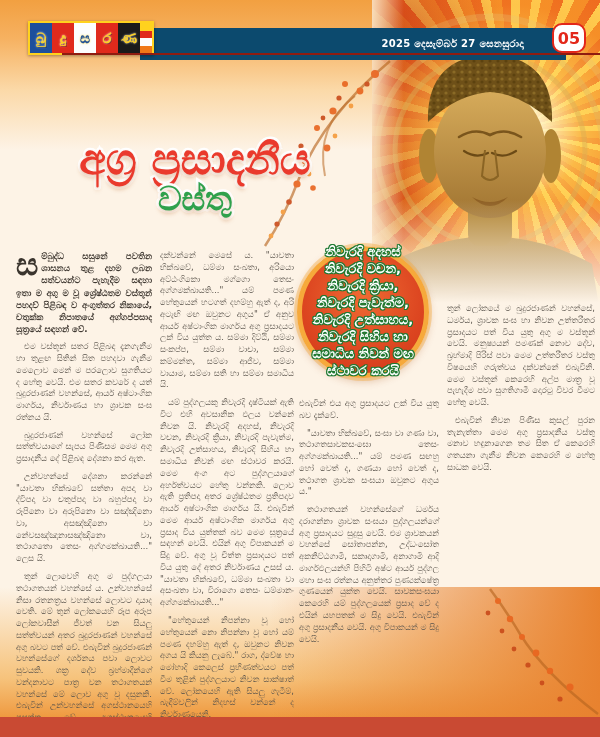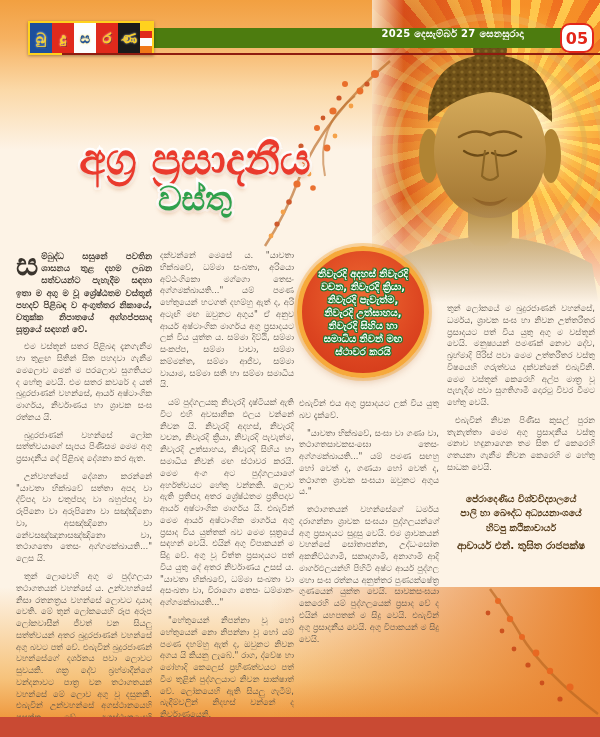--- a/index.html
+++ b/index.html
@@ -27,24 +27,24 @@
                linear-gradient(to right, rgba(251,231,200,.9) 0, rgba(251,231,200,0) 14%);}
   .buddha svg{position:absolute;left:0;top:0;}
 
   
   .branch{position:absolute;opacity:.9;}
   .branch-top{left:205px;top:56px;}
   .branch-bottom{right:0;bottom:18px;}
 
   
   header{position:absolute;left:0;top:0;width:600px;height:58px;}
-  .datebar{position:absolute;left:140px;right:34px;top:28px;height:20px;background:#4d7c0f;
-    display:flex;justify-content:flex-end;padding-right:42px;box-sizing:border-box;}
+  .datebar{position:absolute;left:140px;right:34px;top:28px;height:32px;background:#0c4a6e;
+    display:flex;align-items:center;justify-content:flex-end;padding-right:42px;box-sizing:border-box;}
   .date{color:#fff;font-size:10px;font-weight:bold;letter-spacing:.3px;}
-  .pagenum{position:absolute;right:6px;top:23px;width:34px;height:30px;background:#fff;
+  .pagenum{position:absolute;right:14px;top:23px;width:34px;height:30px;background:#fff;
     border:2px solid #e3271a;border-radius:10px;display:flex;align-items:center;justify-content:center;box-sizing:border-box;}
   .pagenum span{color:#e3271a;font-size:16px;font-weight:bold;}
   .rule{position:absolute;left:62px;right:0;top:53px;height:2px;background:#8f1c10;}
   .masthead{position:absolute;left:28px;top:21px;height:30px;display:flex;border:2px solid #ffd21e;
     background:#14213d;box-shadow:0 1px 3px rgba(0,0,0,.35);}
   .mblock{width:22px;display:flex;align-items:center;justify-content:center;}
   .mblock i{font-style:normal;font-weight:bold;font-size:14px;color:#ffd21e;
     text-shadow:0 0 2px #fff,1px 1px 0 rgba(0,0,0,.45);}
   .b1{background:#1d4f9c;} .b2{background:#e02a1c;} .b3{background:#fdfdfd;}
   .b3 i{color:#1d4f9c;text-shadow:0 0 2px #ffd21e;}
@@ -58,21 +58,21 @@
   .title span{display:block;-webkit-text-stroke:5px #ffffff;paint-order:stroke fill;
     text-shadow:0 3px 4px rgba(180,90,20,.35);}
   .t1{font-size:43px;color:#ea3a2d;}
   .t2{font-size:33px;color:#2fa14c;}
 
   
   .quote{position:absolute;left:297px;top:246px;width:132px;height:132px;border-radius:50%;
     background:radial-gradient(circle at 50% 38%, #ef6a33 0%, #dc4520 62%, #cf3517 100%);
     border:5px solid #f6a93b;box-shadow:0 0 0 3px rgba(246,169,59,.4), 0 3px 8px rgba(160,70,10,.3);
     display:flex;align-items:center;justify-content:center;box-sizing:border-box;}
-  .quote p{margin:0;padding:6px 10px;text-align:center;color:#fff;font-weight:bold;font-size:10px;line-height:1.3;
+  .quote p{margin:0;padding:6px 10px;text-align:center;color:#fff;font-weight:bold;font-size:13px;line-height:1.3;
     text-shadow:1px 0 0 #1f7a33,-1px 0 0 #1f7a33,0 1px 0 #1f7a33,0 -1px 0 #1f7a33,
                 1px 1px 0 #1f7a33,-1px -1px 0 #1f7a33,1px -1px 0 #1f7a33,-1px 1px 0 #1f7a33;}
 
   
   .col{position:absolute;font-size:8.4px;line-height:1.4;color:#5a544c;text-align:justify;}
   .col p{margin:0 0 6px 0;text-indent:8px;}
   .col p:first-child{text-indent:0;}
   .col1{left:16px;top:250px;width:136px;}
   .col2{left:160px;top:250px;width:134px;}
   .col3{left:299px;top:398px;width:140px;}
@@ -245,22 +245,16 @@
 
   <section class="col col3">
     <p>එබැවින් එය අගු ප්‍රසාදයට ලක් විය යුතු බව දැක්වේ.</p>
     <p>"යාවතා භික්ඛවේ, සංඝා වා ගණා වා, තථාගතසාවකසංඝො තෙසං අග්ගමක්ඛායති..." යම් පමණ සඟහු හෝ වෙත් ද, ගණයා හෝ වෙත් ද, තථාගත ශ්‍රාවක සංඝයා ඔවුනට අගුය ය."</p>
     <p>තථාගතයන් වහන්සේගේ ධර්මය දරාගන්නා ශ්‍රාවක සංඝයා පුද්ගලයන්ගේ අගු ප්‍රසාදයට සුදුසු වෙයි. එම ශ්‍රාවකයන් වහන්සේ සෝතාපන්න, උද්ධංසෝත අකනිට්ඨගාමි, සකෘදාගාමි, අනාගාමි ආදි මාර්ගඵලයන්හි පිහිටි අෂ්ට ආර්ය පුද්ගල මහා සංඝ රත්නය අනුත්තර පුණ්‍යක්ෂේත්‍ර ගුණයෙන් යුක්ත වෙයි. සාවකසංඝයා කෙරෙහි යම් පුද්ගලයෙක් ප්‍රසාද වේ ද එයින් යහපතක් ම සිදු වෙයි. එබැවින් අගු ප්‍රසාදනීය වෙයි. අගු විපාකයන් ම සිදු වෙයි.</p>
   </section>
 
   <section class="col col4">
     <p>තුන් ලෝකයේ ම බුදුරජාණන් වහන්සේ, ධර්මය, ශ්‍රාවක සංඝ හා නිවන උත්තරීතර ප්‍රසාදයට පත් විය යුතු අගු ම වස්තූන් වෙයි. මනුෂ්‍යයන් පමණක් නොව දේව, බ්‍රහ්මාදි පිරිස් පවා මෙම උත්තරීතර වස්තු විෂයෙහි ගරුත්වය දක්වන්නේ එබැවිනි. මෙම වස්තූන් කෙරෙහි අල්ප මාත්‍ර වූ පැහැදීම පවා සුගතිගාමී දොරටු විවර වීමට හේතු වෙයි.</p>
     <p>එබැවින් නිවන පිණිස කුසල් පුරන තැනැත්තා මෙම අගු ප්‍රසාදනීය වස්තු මනාව හඳුනාගෙන තම සිත ඒ කෙරෙහි ගතයනා ගැනීම නිවන කෙරෙහි ම හේතු සාධක වෙයි.</p>
-    <div class="byline">
-      <span>පේරාදෙණිය විශ්වවිද්‍යාලයේ</span>
-      <span>පාලි හා බෞද්ධ අධ්‍යයනාංශයේ</span>
-      <span>හිටපු කථිකාචාර්ය</span>
-      <span class="last">ආචාර්ය එන්. තුසිත රාජපක්ෂ</span>
-    </div>
   </section>
 
   <footer class="footbar"></footer>
 </div>
 
 </body></html>

